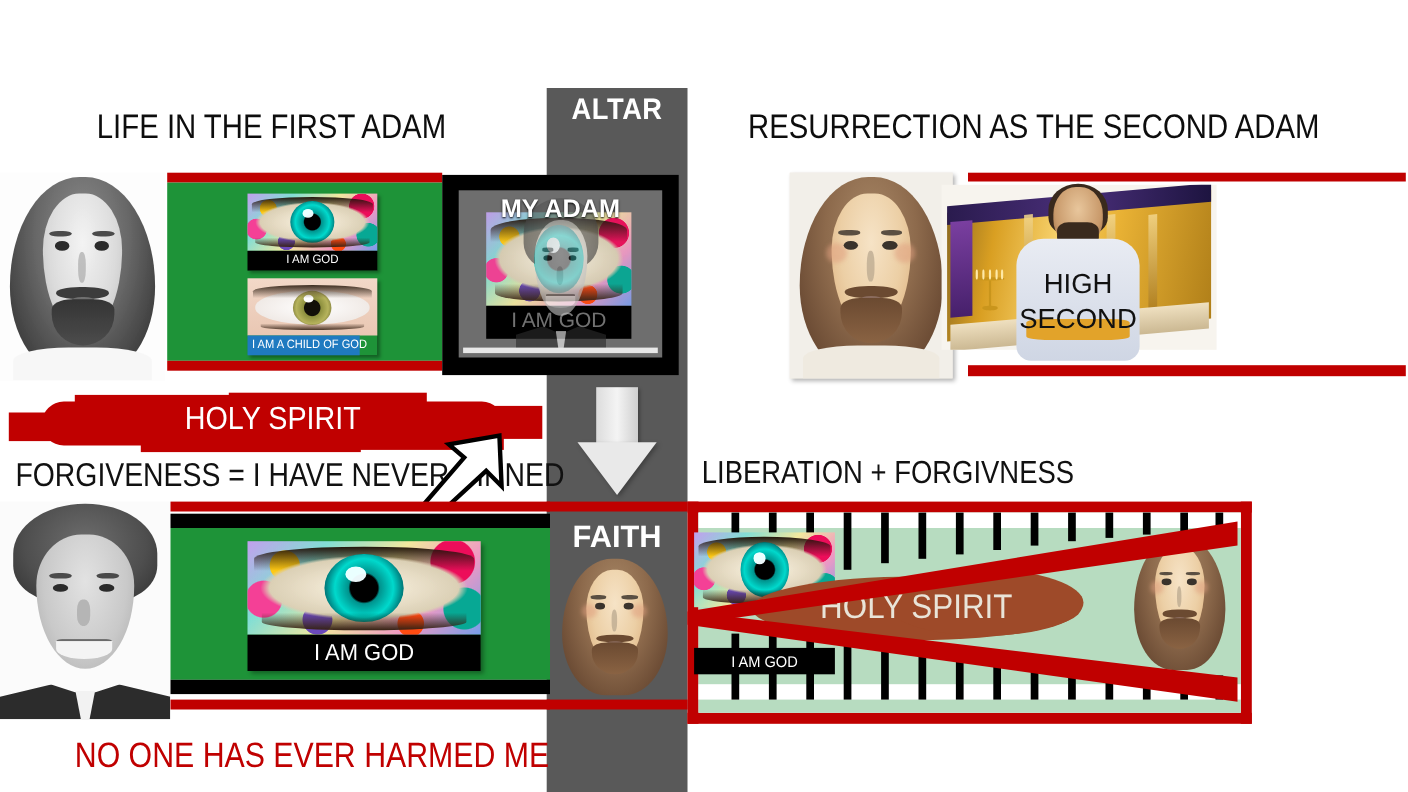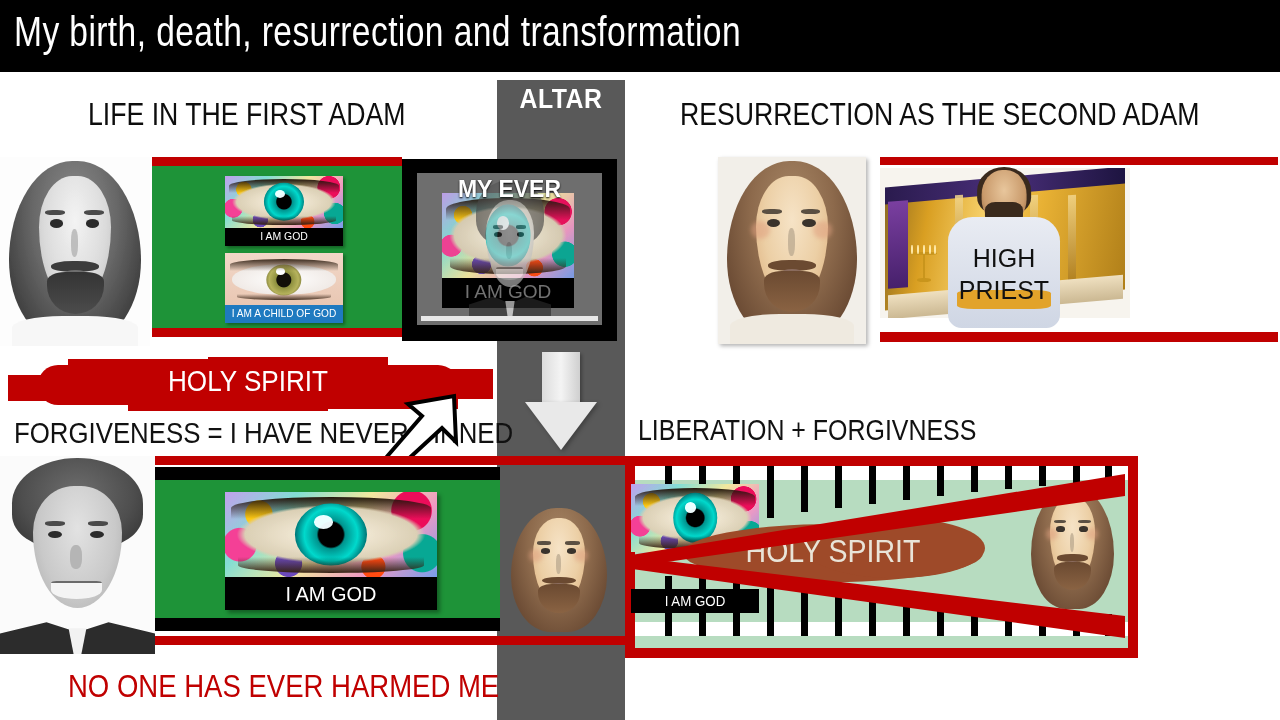--- a/index.html
+++ b/index.html
@@ -156,23 +156,20 @@
   
   .downarrow{position:absolute;}
   .downarrow .shaft{position:absolute;left:50%;transform:translateX(-50%);background:linear-gradient(90deg,#dcdcdc,#f4f4f4,#cfcfcf);}
   .downarrow .headd{position:absolute;left:50%;transform:translateX(-50%);width:0;height:0;}
 </style>
 </head>
 <body>
 
 <div id="slide">
 
-  <div class="titlebar">
-    <div class="t">My birth, death, resurrection and transformation</div>
-  </div>
 
   <div class="altar-col"></div>
   <div class="altar-label">ALTAR</div>
 
   <div class="hdr" id="hdr-left">LIFE IN THE FIRST ADAM</div>
   <div class="hdr" id="hdr-right">RESURRECTION AS THE SECOND ADAM</div>
 
   <div class="jesus gray" style="position:absolute;left:0px;top:157px;width:150px;height:189px;">
     <div class="hair"></div>
       <div class="face"></div>
@@ -205,21 +202,21 @@
   </div>
 
   <div style="position:absolute;left:225px;top:253px;width:118px;height:70px;box-shadow:2px 2px 3px rgba(0,0,0,.35);">
     <div class="eyenat" style="position:absolute;left:0;top:0;width:118px;height:52px;">
       <div class="white"></div>
         <div class="iris"></div>
         <div class="glint"></div>
         <div class="lash"></div>
         <div class="lashb"></div>
     </div>
-    <div style="position:absolute;left:0;top:52px;width:118px;height:18px;background:#1F7AC0;">
+    <div style="position:absolute;left:0;top:52px;width:102px;height:18px;background:#1F7AC0;">
       <div class="cap" style="top:2px;font-size:11px;transform:scaleX(.92);">I AM A CHILD OF GOD</div>
     </div>
   </div>
 
   <div style="position:absolute;left:402px;top:159px;width:215px;height:182px;background:#000;">
     <div style="position:absolute;left:15px;top:14px;width:185px;height:152px;background:#6e6e6e;overflow:hidden;">
 
       <div class="eyeimg facet" style="position:absolute;left:25px;top:20px;width:132px;height:85px;opacity:.95;">
         <div class="lashtop"></div>
           <div class="lid"></div>
@@ -237,21 +234,21 @@
         <div class="browm l"></div>
           <div class="browm r"></div>
         <div class="eyem l"></div>
           <div class="eyem r"></div>
         <div class="nosem"></div>
           <div class="smile"></div>
         <div class="suit"></div>
           <div class="collar"></div>
       </div>
       <div style="position:absolute;left:0;top:3px;width:185px;text-align:center;color:#fff;font-size:23px;font-weight:bold;
-                  font-family:'Liberation Sans','Liberation Sans Narrow',sans-serif;text-shadow:0 1px 2px #000;">MY EVER</div>
+                  font-family:'Liberation Sans','Liberation Sans Narrow',sans-serif;text-shadow:0 1px 2px #000;">MY ADAM</div>
       <div style="position:absolute;left:4px;bottom:4px;width:177px;height:5px;background:#e8e8e8;"></div>
     </div>
   </div>
 
   <div style="position:absolute;left:718px;top:157px;width:148px;height:187px;background:#f3efe7;box-shadow:2px 2px 4px rgba(0,0,0,.3);">
     <div class="jesus color" style="position:absolute;left:0;top:0;width:148px;height:187px;">
       <div class="hair"></div>
         <div class="face"></div>
       <div class="blushL"></div>
         <div class="blushR"></div>
@@ -262,21 +259,21 @@
       <div class="nose"></div>
         <div class="stache"></div>
         <div class="mouth"></div>
       <div class="beard"></div>
         <div class="robe"></div>
     </div>
   </div>
 
   <div class="redbar" style="left:880px;top:157px;width:398px;height:8px;"></div>
   <div class="redbar" style="left:880px;top:332px;width:398px;height:10px;"></div>
-  <div style="position:absolute;left:880px;top:168px;width:250px;height:162px;">
+  <div style="position:absolute;left:856px;top:168px;width:250px;height:162px;">
     <div class="temple" style="position:absolute;left:0;top:0;width:250px;height:150px;">
       <div class="box"></div>
       <div class="roof"></div>
       <div class="pillar" style="left:30%;"></div>
       <div class="pillar" style="left:45%;"></div>
       <div class="pillar" style="left:60%;"></div>
       <div class="pillar" style="left:75%;"></div>
       <div class="curtain"></div>
       <div class="floor"></div>
       <div class="menorah">
@@ -293,21 +290,21 @@
     <div class="priest" style="left:68px;top:2px;width:112px;height:158px;">
       <div class="hairp"></div>
         <div class="head"></div>
         <div class="beardp"></div>
       <div class="robep"></div>
         <div class="sash"></div>
     </div>
     <div style="position:absolute;left:68px;top:76px;width:112px;text-align:center;color:#111;font-size:25px;
                 font-family:'Liberation Sans Narrow','Liberation Sans',sans-serif;">HIGH</div>
     <div style="position:absolute;left:68px;top:108px;width:112px;text-align:center;color:#111;font-size:25px;
-                font-family:'Liberation Sans Narrow','Liberation Sans',sans-serif;">PRIEST</div>
+                font-family:'Liberation Sans Narrow','Liberation Sans',sans-serif;">SECOND</div>
   </div>
 
   <div style="position:absolute;left:8px;top:357px;width:480px;height:58px;">
     <div class="cloud" style="left:30px;top:8px;width:420px;height:40px;border-radius:20px;"></div>
     <div class="cloud lobe" style="left:0px;top:18px;width:90px;height:26px;"></div>
     <div class="cloud lobe" style="left:395px;top:12px;width:90px;height:30px;"></div>
     <div class="cloud lobe" style="left:60px;top:2px;width:150px;height:30px;"></div>
     <div class="cloud lobe" style="left:200px;top:0px;width:180px;height:28px;"></div>
     <div class="cloud lobe" style="left:120px;top:28px;width:200px;height:26px;"></div>
     <div class="cloud lobe" style="left:300px;top:26px;width:150px;height:26px;"></div>
@@ -355,20 +352,22 @@
         <div class="iris"></div>
         <div class="glint"></div>
         <div class="lashbot"></div>
     </div>
     <div style="position:absolute;left:0;top:85px;width:212px;height:33px;background:#000;">
       <div class="cap" style="top:5px;font-size:21px;transform:scaleX(.95);">I AM GOD</div>
     </div>
   </div>
 
   <div class="redbar" style="left:497px;top:456px;width:128px;height:9px;"></div>
+  <div style="position:absolute;left:497px;top:472px;width:128px;text-align:center;color:#fff;font-size:28px;font-weight:bold;
+              font-family:'Liberation Sans Narrow','Liberation Sans',sans-serif;">FAITH</div>
   <div class="jesus color" style="position:absolute;left:505px;top:505px;width:108px;height:130px;background:transparent;">
     <div class="hair"></div>
       <div class="face"></div>
     <div class="blushL"></div>
       <div class="blushR"></div>
     <div class="browL"></div>
       <div class="browR"></div>
     <div class="eyeL"></div>
       <div class="eyeR"></div>
     <div class="nose"></div>

